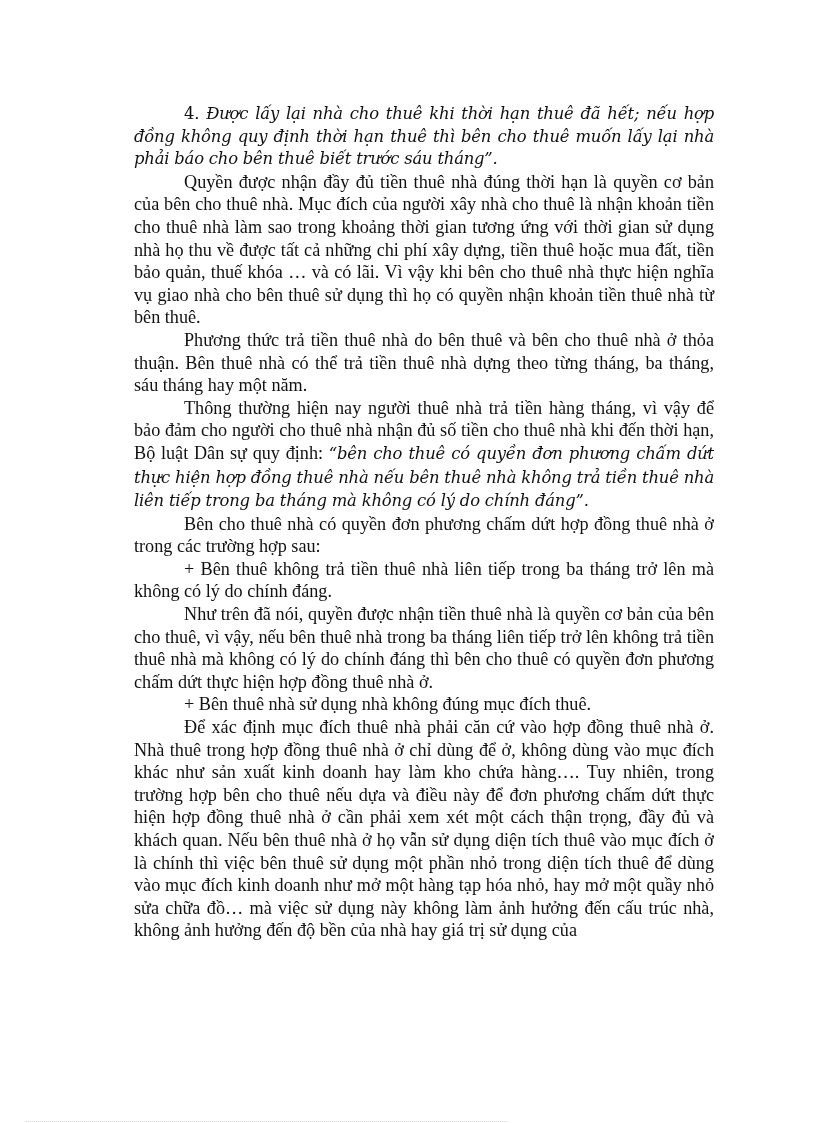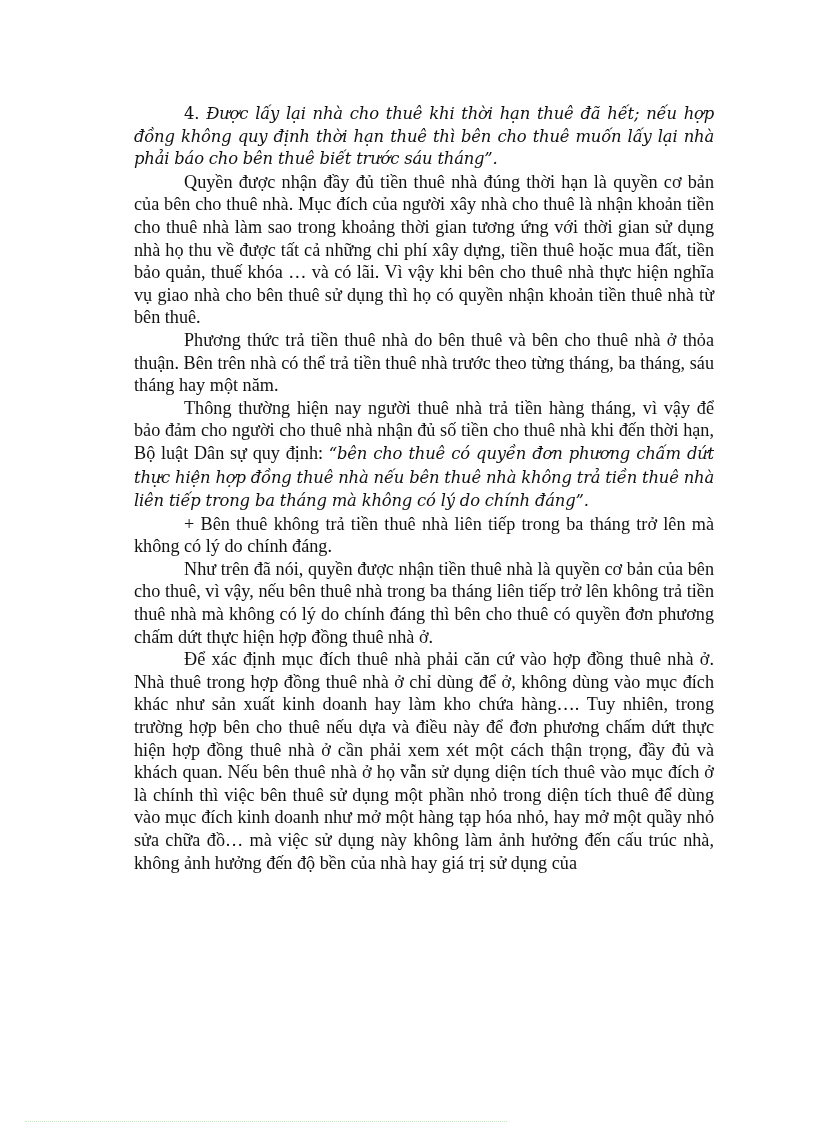--- a/index.html
+++ b/index.html
@@ -30,27 +30,29 @@
 </style>
 </head>
 <body>
 
 <div class="page">
   <p class="p quote"><span class="num">4.</span><span> Được lấy lại nhà cho thuê khi thời hạn thuê đã hết; nếu hợp đồng không quy định thời hạn thuê thì bên cho thuê muốn lấy lại nhà phải báo cho bên thuê biết trước sáu tháng”.</span></p>
 
 
   <p class="p">Quyền được nhận đầy đủ tiền thuê nhà đúng thời hạn là quyền cơ bản của bên cho thuê nhà. Mục đích của người xây nhà cho thuê là nhận khoản tiền cho thuê nhà làm sao trong khoảng thời gian tương ứng với thời gian sử dụng nhà họ thu về được tất cả những chi phí xây dựng, tiền thuê hoặc mua đất, tiền bảo quản, thuế khóa … và có lãi. Vì vậy khi bên cho thuê nhà thực hiện nghĩa vụ giao nhà cho bên thuê sử dụng thì họ có quyền nhận khoản tiền thuê nhà từ bên thuê.</p>
 
-  <p class="p">Phương thức trả tiền thuê nhà do bên thuê và bên cho thuê nhà ở thỏa thuận. Bên trên nhà có thể trả tiền thuê nhà trước theo từng tháng, ba tháng, sáu tháng hay một năm.</p>
+  <p class="p">Phương thức trả tiền thuê nhà do bên thuê và bên cho thuê nhà ở thỏa thuận. Bên thuê nhà có thể trả tiền thuê nhà dựng theo từng tháng, ba tháng, sáu tháng hay một năm.</p>
 
   <p class="p"><span>Thông thường hiện nay người thuê nhà trả tiền hàng tháng, vì vậy để bảo đảm cho người cho thuê nhà nhận đủ số tiền cho thuê nhà khi đến thời hạn, Bộ luật Dân sự quy định: </span><span class="italic-serif">“bên cho thuê có quyền đơn phương chấm dứt thực hiện hợp đồng thuê nhà nếu bên thuê nhà không trả tiền thuê nhà liên tiếp trong ba tháng mà không có lý do chính đáng”.</span></p>
 
 
+  <p class="p">Bên cho thuê nhà có quyền đơn phương chấm dứt hợp đồng thuê nhà ở trong các trường hợp sau:</p>
 
   <p class="p">+ Bên thuê không trả tiền thuê nhà liên tiếp trong ba tháng trở lên mà không có lý do chính đáng.</p>
 
   <p class="p">Như trên đã nói, quyền được nhận tiền thuê nhà là quyền cơ bản của bên cho thuê, vì vậy, nếu bên thuê nhà trong ba tháng liên tiếp trở lên không trả tiền thuê nhà mà không có lý do chính đáng thì bên cho thuê có quyền đơn phương chấm dứt thực hiện hợp đồng thuê nhà ở.</p>
 
+  <p class="p">+ Bên thuê nhà sử dụng nhà không đúng mục đích thuê.</p>
 
   <p class="p">Để xác định mục đích thuê nhà phải căn cứ vào hợp đồng thuê nhà ở. Nhà thuê trong hợp đồng thuê nhà ở chỉ dùng để ở, không dùng vào mục đích khác như sản xuất kinh doanh hay làm kho chứa hàng…. Tuy nhiên, trong trường hợp bên cho thuê nếu dựa và điều này để đơn phương chấm dứt thực hiện hợp đồng thuê nhà ở cần phải xem xét một cách thận trọng, đầy đủ và khách quan. Nếu bên thuê nhà ở họ vẫn sử dụng diện tích thuê vào mục đích ở là chính thì việc bên thuê sử dụng một phần nhỏ trong diện tích thuê để dùng vào mục đích kinh doanh như mở một hàng tạp hóa nhỏ, hay mở một quầy nhỏ sửa chữa đồ… mà việc sử dụng này không làm ảnh hưởng đến cấu trúc nhà, không ảnh hưởng đến độ bền của nhà hay giá trị sử dụng của</p>
 </div>
 
 <div class="bottom-rule"></div>
 
 </body></html>

